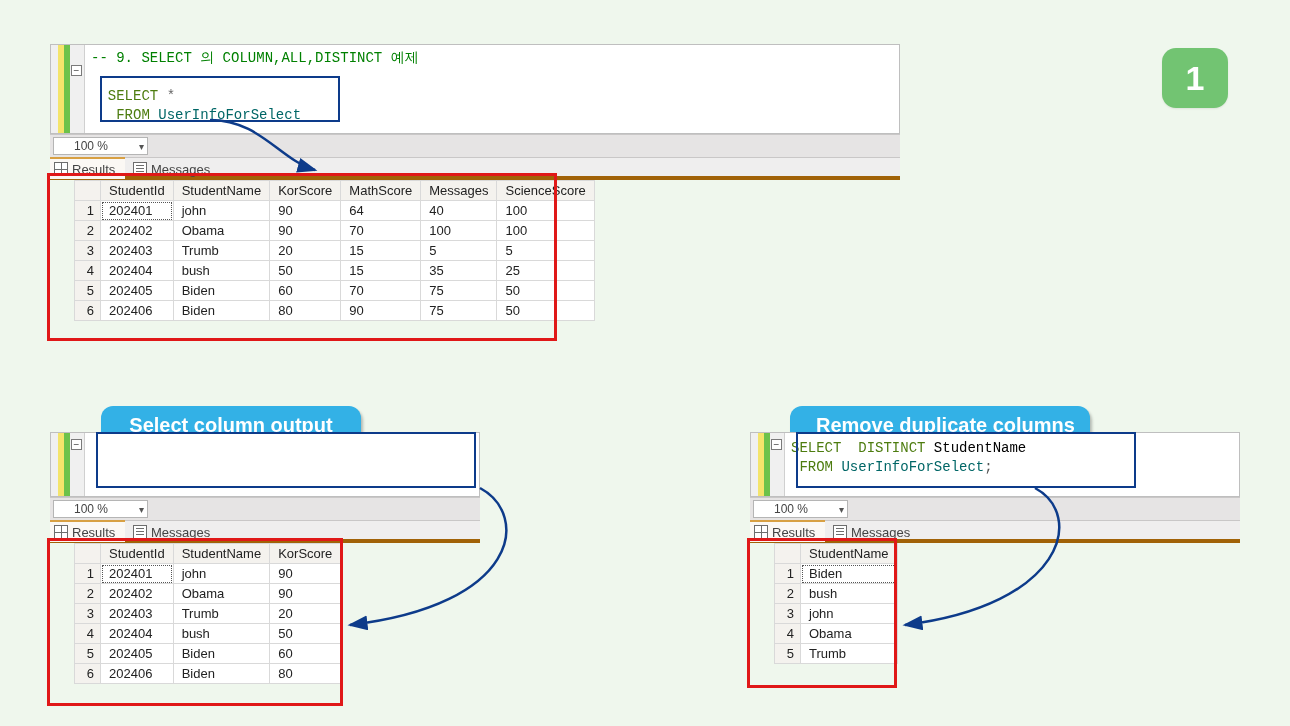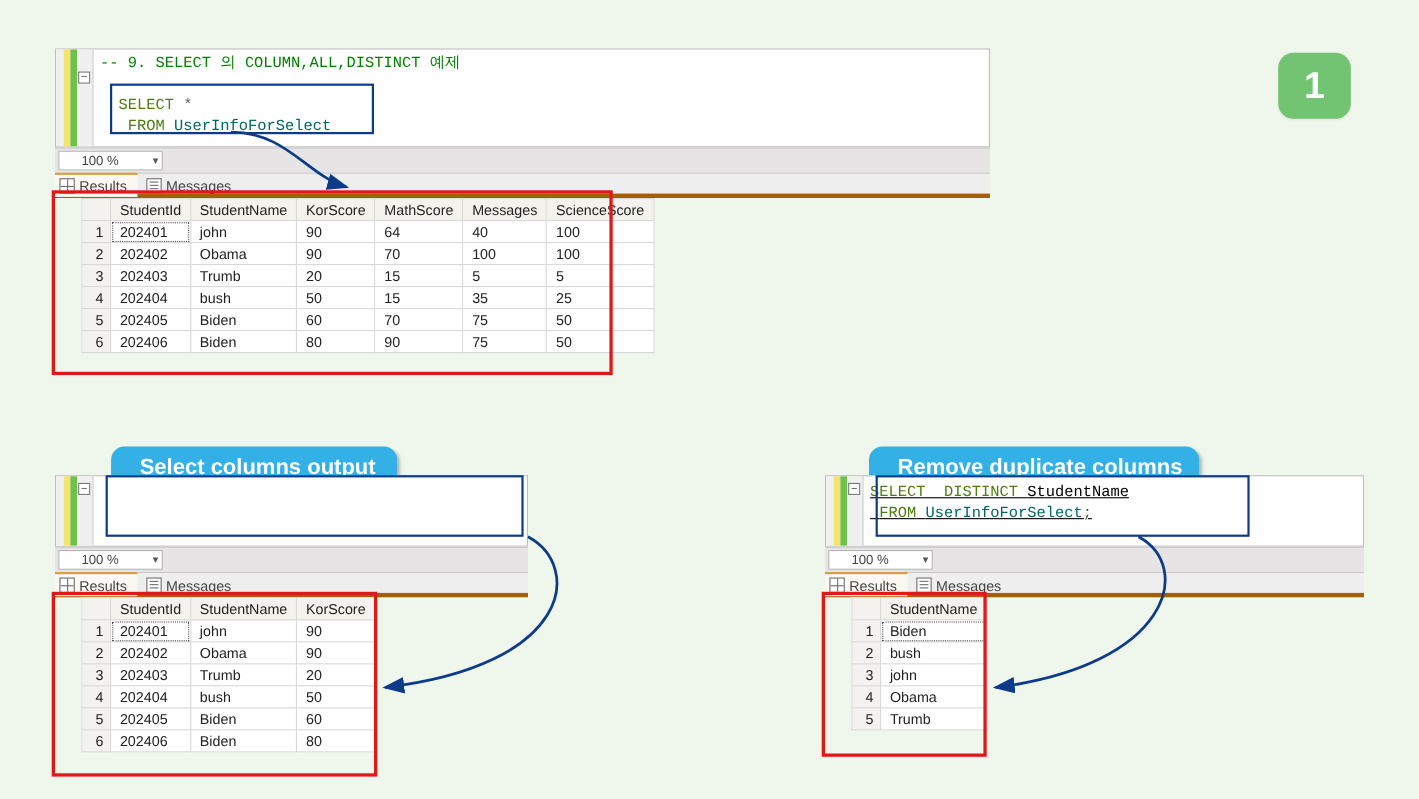--- a/index.html
+++ b/index.html
@@ -274,21 +274,21 @@
 
 <svg class="arrow" style="left:200px; top:115px;" width="140" height="70">
   <defs>
       <marker id="ah1" markerWidth="10" markerHeight="10" refX="7" refY="3" orient="auto">
         <path d="M0,0 L8,3 L0,6 Z" fill="#0d3b8a"></path>
       </marker>
     </defs>
   <path d="M10,5 C60,5 80,45 115,55" stroke="#0d3b8a" stroke-width="2.5" fill="none" marker-end="url(#ah1)"></path>
 </svg>
 
-<div class="callout" style="left:101px; top:370px; width:260px;">Select columns output</div>
+<div class="callout" style="left:101px; top:370px; width:260px;">Select column output</div>
 
 <div class="editor" style="left:50px; top:432px; width:430px; height:65px;">
   <div class="gutter">
     <div class="g-yellow"></div>
       <div class="g-green"></div>
     <div class="minus" style="top:6px;">−</div>
   </div>
 </div>
 
 <div class="sql-box" style="left:96px; top:432px; width:380px; height:56px;"></div>
@@ -367,21 +367,21 @@
 </svg>
 
 <div class="callout" style="left:790px; top:370px; width:300px;">Remove duplicate columns</div>
 
 <div class="editor" style="left:750px; top:432px; width:490px; height:65px;">
   <div class="gutter">
     <div class="g-yellow"></div>
       <div class="g-green"></div>
     <div class="minus" style="top:6px;">−</div>
   </div>
-  <div class="code-area" style="top:6px;text-decoration:underline;"><span class="kw">SELECT</span>  <span class="kw">DISTINCT</span> <span>StudentName</span>
+  <div class="code-area" style="top:6px;"><span class="kw">SELECT</span>  <span class="kw">DISTINCT</span> <span>StudentName</span>
  <span class="kw">FROM</span> <span class="id">UserInfoForSelect</span><span class="op">;</span></div>
 </div>
 
 <div class="sql-box" style="left:796px; top:432px; width:340px; height:56px;"></div>
 
 <div class="zoom-bar" style="left:750px; top:497px; width:490px;">
   <div class="combo">100 %</div>
 </div>
 
 <div class="tabs" style="left:750px; top:521px; width:490px;">

